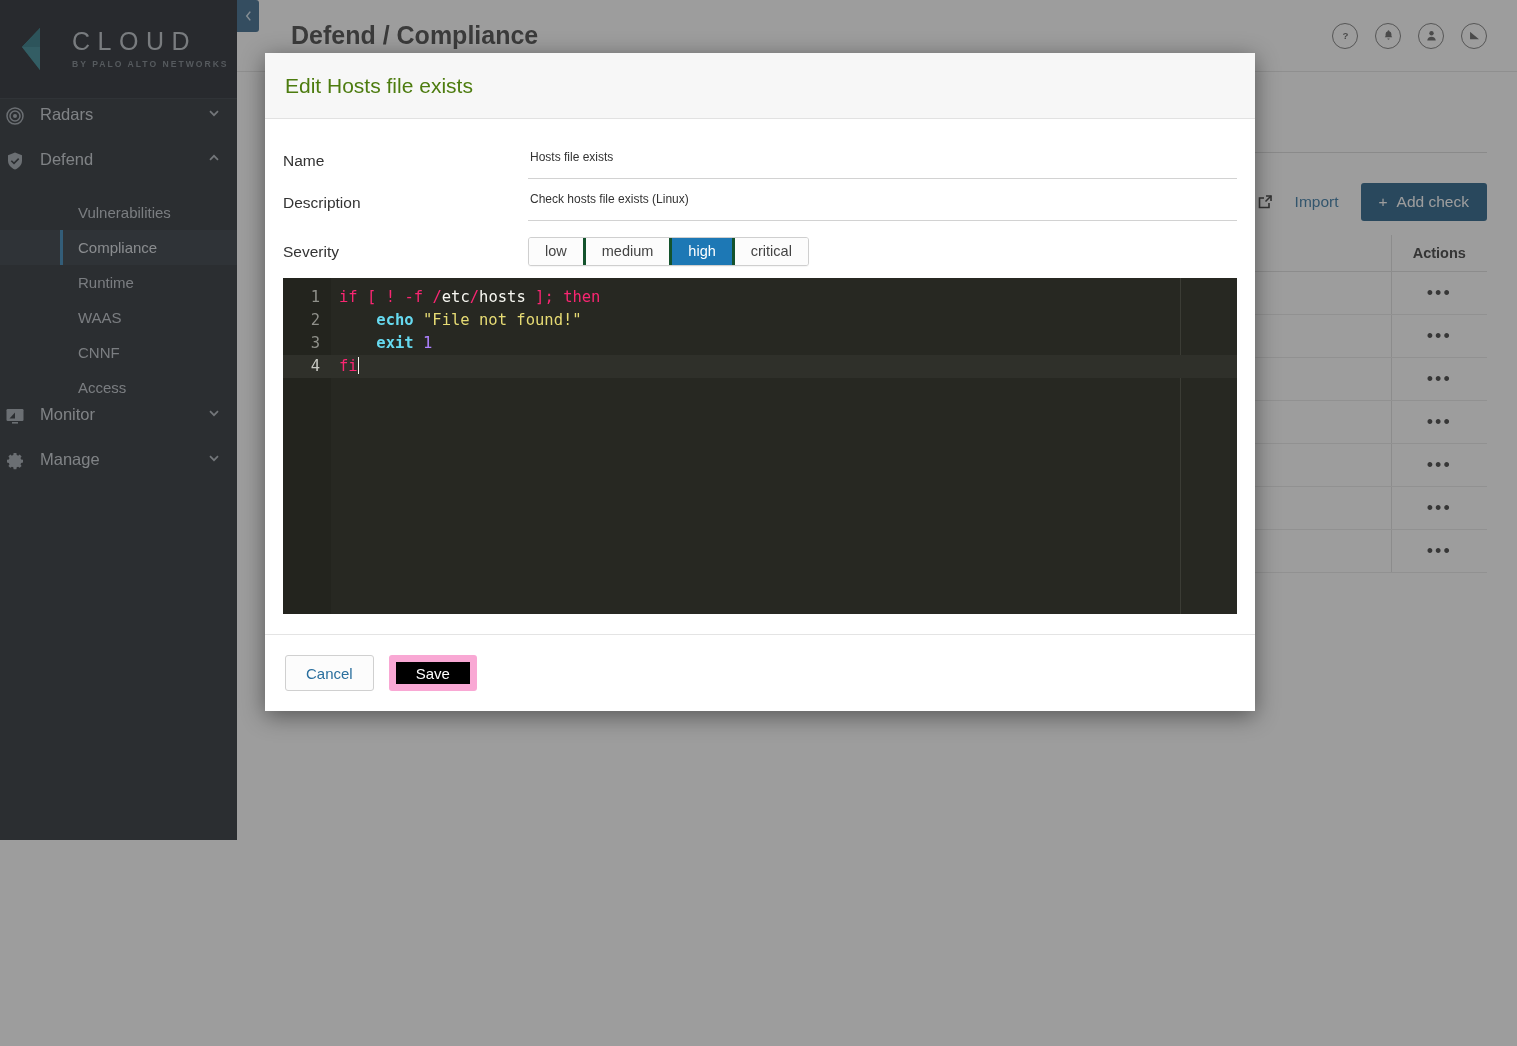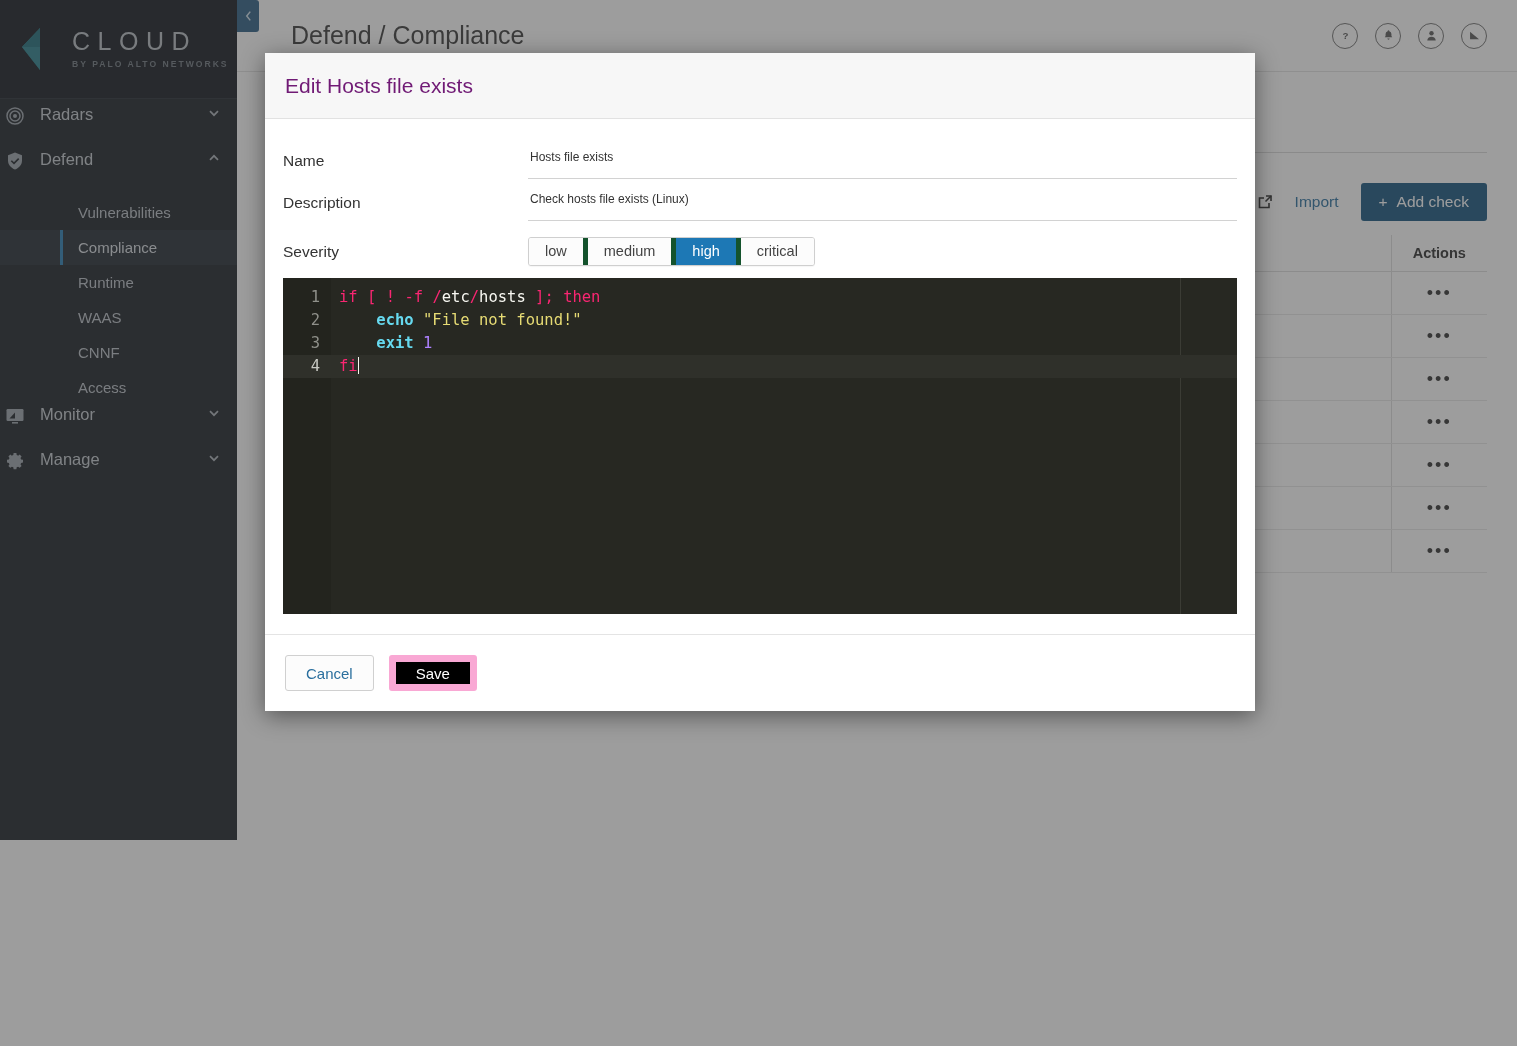--- a/index.html
+++ b/index.html
@@ -81,21 +81,21 @@
   .main {
     position: absolute; left: 237px; top: 0;
     width: 1280px; height: 1046px;
     background: #ffffff;
   }
   .topbar {
     height: 72px; border-bottom: 1px solid #e3e3e3;
     display: flex; align-items: center;
     padding: 0 30px 0 54px;
   }
-  .breadcrumb { font-size: 25px; color: #3a3a3a; font-weight: 400; flex: 1 1 auto; }
+  .breadcrumb { font-size: 25px; color: #3a3a3a; font-weight: 700; flex: 1 1 auto; }
   .top-icons { display: flex; align-items: center; gap: 17px; }
   .circ-icon {
     width: 26px; height: 26px; border-radius: 50%;
     border: 1.4px solid #6f6f6f;
     display: flex; align-items: center; justify-content: center;
     color: #5a5a5a; cursor: pointer;
   }
 
   .content { padding: 28px 30px 0 54px; }
   .content-rule { height: 1px; background: #d8d8d8; margin-top: 52px; }
@@ -147,21 +147,21 @@
     background: #ffffff;
     z-index: 30;
     box-shadow: 0 5px 22px rgba(0,0,0,0.45);
   }
   .modal-header {
     height: 66px; background: #f7f7f7;
     border-bottom: 1px solid #e2e2e2;
     display: flex; align-items: center;
     padding: 0 20px;
   }
-  .modal-title { font-size: 21px; color: #701a75; }
+  .modal-title { font-size: 21px; color: #4d7c0f; }
 
   .modal-body { padding: 22px 18px 0 18px; }
 
   .form-row {
     display: flex; align-items: flex-start;
     padding: 0 0 0 0;
     margin-bottom: 4px;
   }
   .form-label {
     width: 245px; flex: 0 0 245px;
@@ -178,21 +178,21 @@
   .form-row.severity-row .form-label { padding-top: 0; }
 
   .segmented {
     display: flex; border: 1px solid #cfcfcf; border-radius: 3px;
     overflow: hidden; background: #fdfdfd;
     box-shadow: 0 1px 1px rgba(0,0,0,0.04);
   }
   .seg {
     padding: 0 16px; height: 27px; line-height: 27px;
     font-size: 14.5px; color: #444; cursor: pointer;
-    border-right: 5px solid #14532d; background: #fcfcfc;
+    border-right: 3px solid #14532d; background: #fcfcfc;
   }
   .seg:last-child { border-right: none; }
   .seg.selected { background: #1d78b5; color: #ffffff; }
 
   
   .editor {
     margin: 10px 0 0 0;
     height: 336px;
     background: #272822;
     position: relative;

